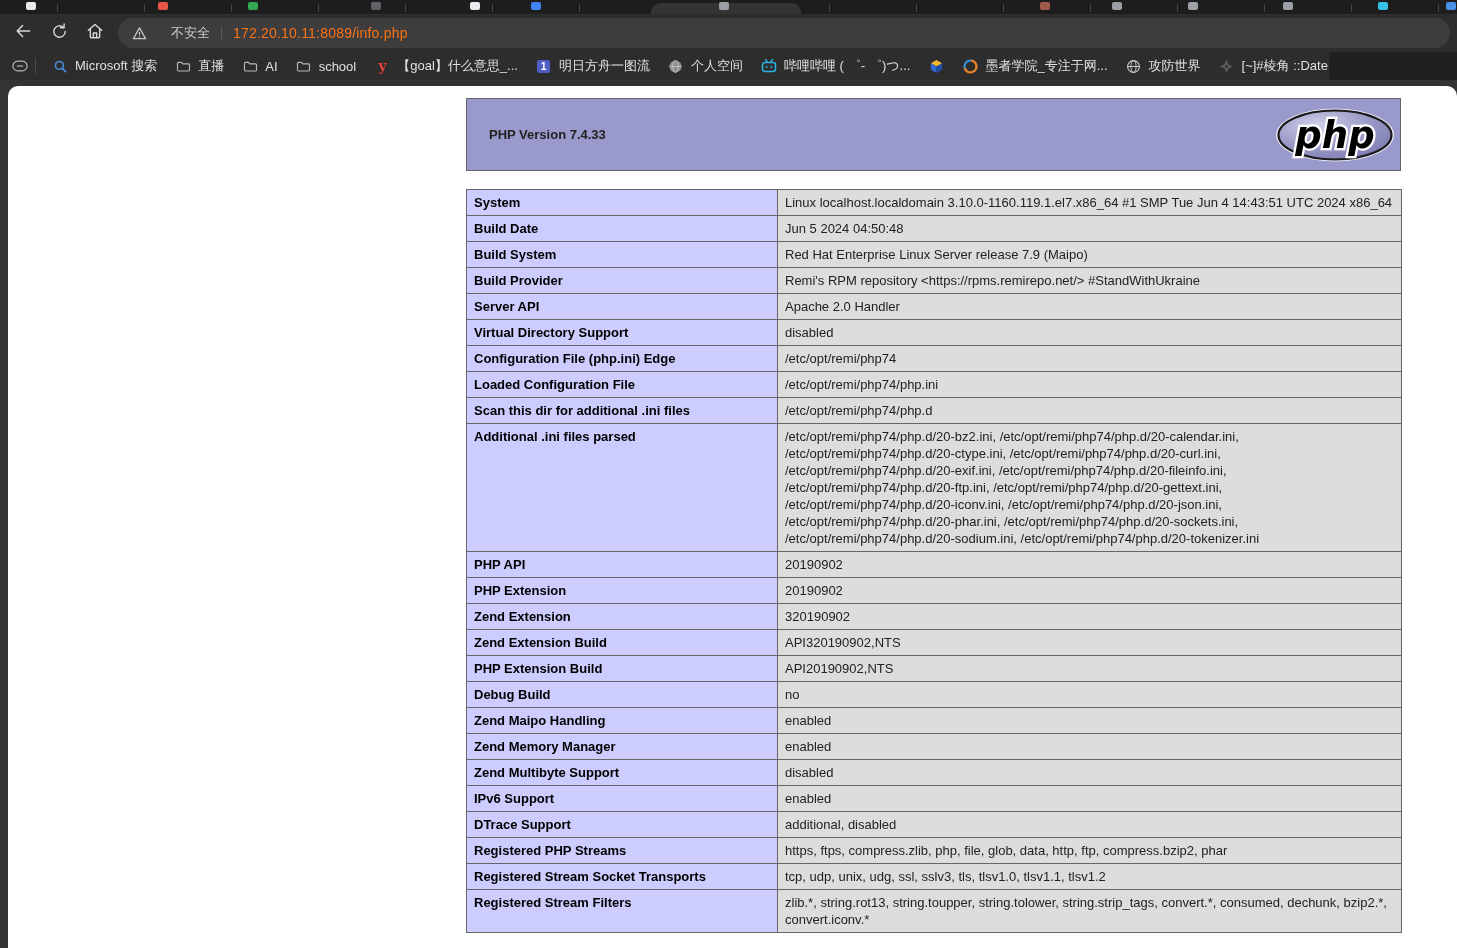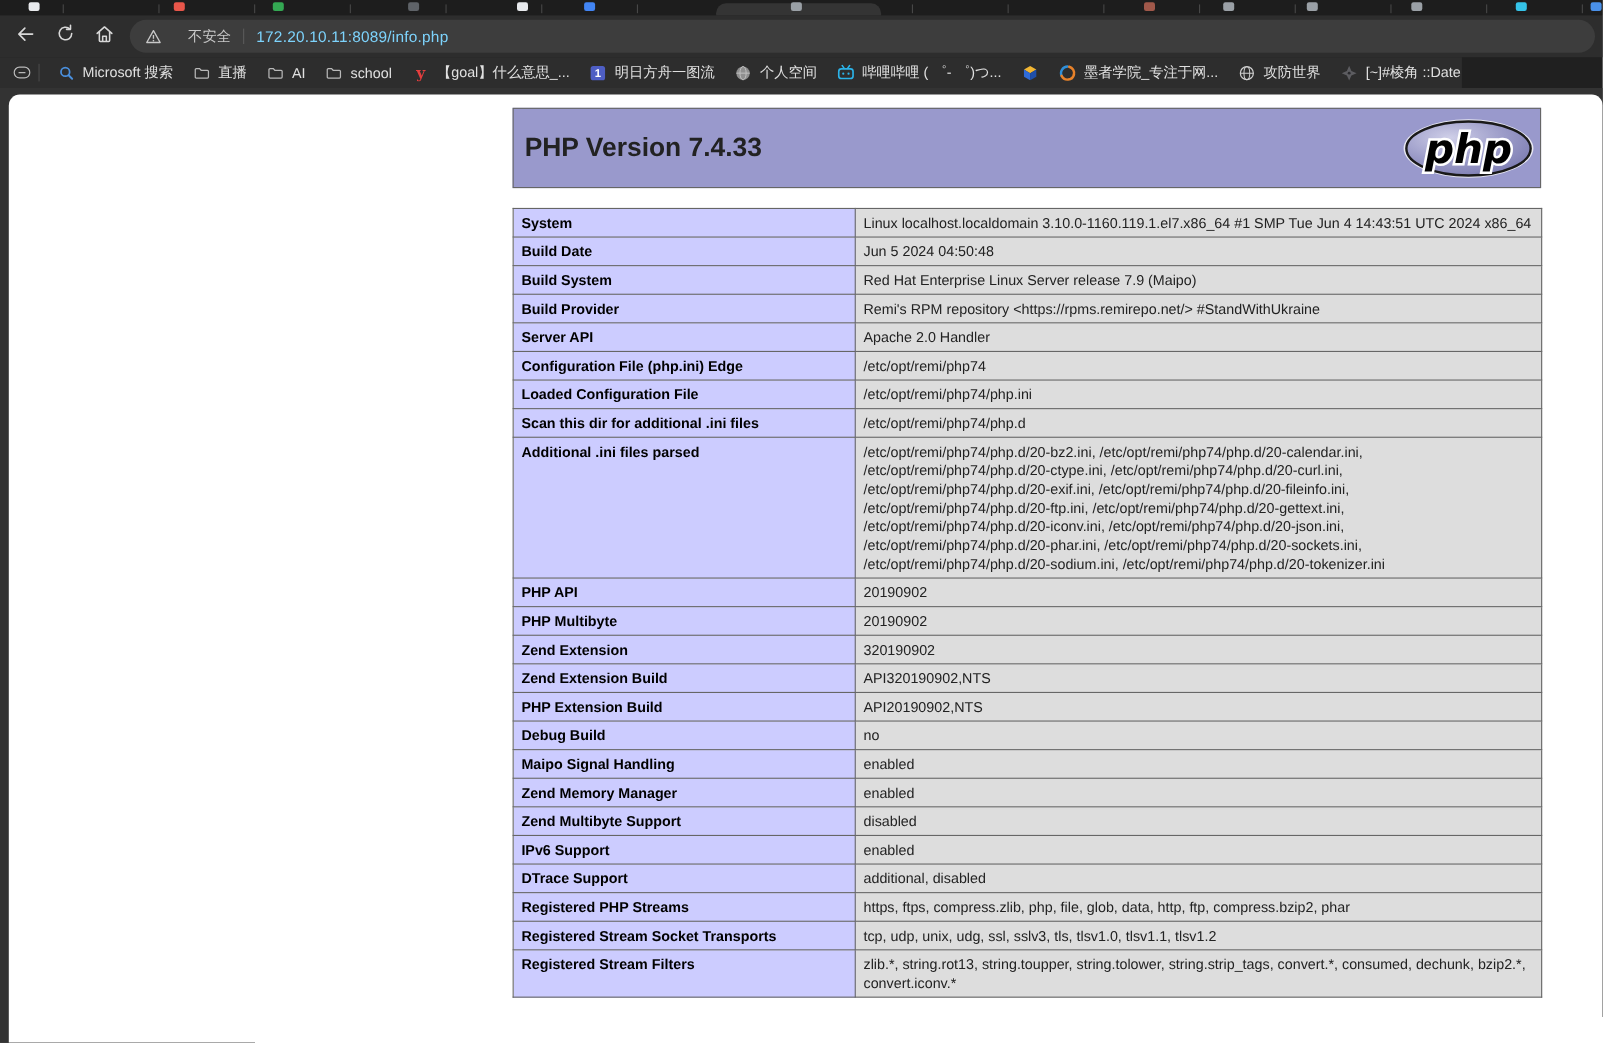--- a/index.html
+++ b/index.html
@@ -16,37 +16,37 @@
   .tab-sep { position:absolute; top:4px; width:1px; height:8px; background:#474747; }
   
   .toolbar { position:absolute; top:14px; left:0; width:1457px; height:38px; background:#2d2d2d; }
   .nav-btn { position:absolute; top:4px; width:30px; height:30px; border-radius:6px;
     display:flex; align-items:center; justify-content:center; }
   .addr-pill { position:absolute; left:118px; right:7px; top:4px; height:30px;
     background:#3d3d3d; border-radius:15px; display:flex; align-items:center;
     padding:0 14px; color:#e6e6e6; }
   .sec-label { color:#c9c9c9; font-size:13px; margin-left:24px; }
   .addr-sep { width:1px; height:14px; background:#5a5a5a; margin:0 11px; }
-  .url-text { font-size:14px; color:#7dd3fc; letter-spacing:.2px; }
+  .url-text { font-size:14px; color:#f97316; letter-spacing:.2px; }
   
   .bookmarks-bar { position:absolute; top:52px; left:0; width:1329px; height:28px;
     background:#2d2d2d; display:flex; align-items:center; padding:0 8px; overflow:hidden; }
   .bm-sep { width:1px; height:16px; background:#4a4a4a; margin:0 7px; flex:none; }
   .bm-item { display:flex; align-items:center; gap:7px; padding:3px 9px; border-radius:4px;
     color:#e0e0e0; font-size:13px; white-space:nowrap; flex:none; }
   .bm-icon { width:16px; height:16px; display:flex; align-items:center; justify-content:center; flex:none; }
   
   .page-frame { position:absolute; top:80px; left:0; width:1457px; height:868px; background:#333333; }
   .page { position:absolute; top:6px; left:8px; right:0; bottom:0; background:#ffffff;
     border-top-left-radius:10px; border-top-right-radius:10px; overflow:hidden; }
   
   .php-wrap { position:absolute; left:458px; top:12px; width:935px; color:#222; }
   .php-header { background:var(--header-bg,#9999cc); border:1px solid var(--cell-border,#666);
     height:73px; display:flex; align-items:center; justify-content:space-between; padding:0 4px 0 10px; }
-  .php-title { font-size:24px; font-weight:bold; color:#222; margin:0; }
+  .php-title { font-size:13px; font-weight:bold; color:#222; margin:12px; }
   .php-table { border-collapse:collapse; width:935px; margin-top:18px; font-size:13px; table-layout:fixed; }
   .php-table td { border:1px solid var(--cell-border,#666); padding:4px 7px;
     vertical-align:baseline; line-height:17px; word-wrap:break-word; }
   .php-table td.e { background:var(--label-bg,#ccccff); font-weight:bold; color:#000; }
   .php-table td.v { background:var(--value-bg,#dddddd); color:#222; white-space:pre-line; }
 </style>
 </head>
 <body>
 
 <div class="tab-strip">
@@ -290,20 +290,24 @@
             </tr>
             <tr>
               <td class="e">Build Provider</td>
               <td class="v">Remi's RPM repository &lt;https://rpms.remirepo.net/&gt; #StandWithUkraine</td>
             </tr>
             <tr>
               <td class="e">Server API</td>
               <td class="v">Apache 2.0 Handler</td>
             </tr>
             <tr>
+              <td class="e">Virtual Directory Support</td>
+              <td class="v">disabled</td>
+            </tr>
+            <tr>
               <td class="e">Configuration File (php.ini) Edge</td>
               <td class="v">/etc/opt/remi/php74</td>
             </tr>
             <tr>
               <td class="e">Loaded Configuration File</td>
               <td class="v">/etc/opt/remi/php74/php.ini</td>
             </tr>
             <tr>
               <td class="e">Scan this dir for additional .ini files</td>
               <td class="v">/etc/opt/remi/php74/php.d</td>
@@ -316,41 +320,41 @@
 /etc/opt/remi/php74/php.d/20-ftp.ini, /etc/opt/remi/php74/php.d/20-gettext.ini,
 /etc/opt/remi/php74/php.d/20-iconv.ini, /etc/opt/remi/php74/php.d/20-json.ini,
 /etc/opt/remi/php74/php.d/20-phar.ini, /etc/opt/remi/php74/php.d/20-sockets.ini,
 /etc/opt/remi/php74/php.d/20-sodium.ini, /etc/opt/remi/php74/php.d/20-tokenizer.ini</td>
             </tr>
             <tr>
               <td class="e">PHP API</td>
               <td class="v">20190902</td>
             </tr>
             <tr>
-              <td class="e">PHP Multibyte</td>
+              <td class="e">PHP Extension</td>
               <td class="v">20190902</td>
             </tr>
             <tr>
               <td class="e">Zend Extension</td>
               <td class="v">320190902</td>
             </tr>
             <tr>
               <td class="e">Zend Extension Build</td>
               <td class="v">API320190902,NTS</td>
             </tr>
             <tr>
               <td class="e">PHP Extension Build</td>
               <td class="v">API20190902,NTS</td>
             </tr>
             <tr>
               <td class="e">Debug Build</td>
               <td class="v">no</td>
             </tr>
             <tr>
-              <td class="e">Maipo Signal Handling</td>
+              <td class="e">Zend Maipo Handling</td>
               <td class="v">enabled</td>
             </tr>
             <tr>
               <td class="e">Zend Memory Manager</td>
               <td class="v">enabled</td>
             </tr>
             <tr>
               <td class="e">Zend Multibyte Support</td>
               <td class="v">disabled</td>
             </tr>

